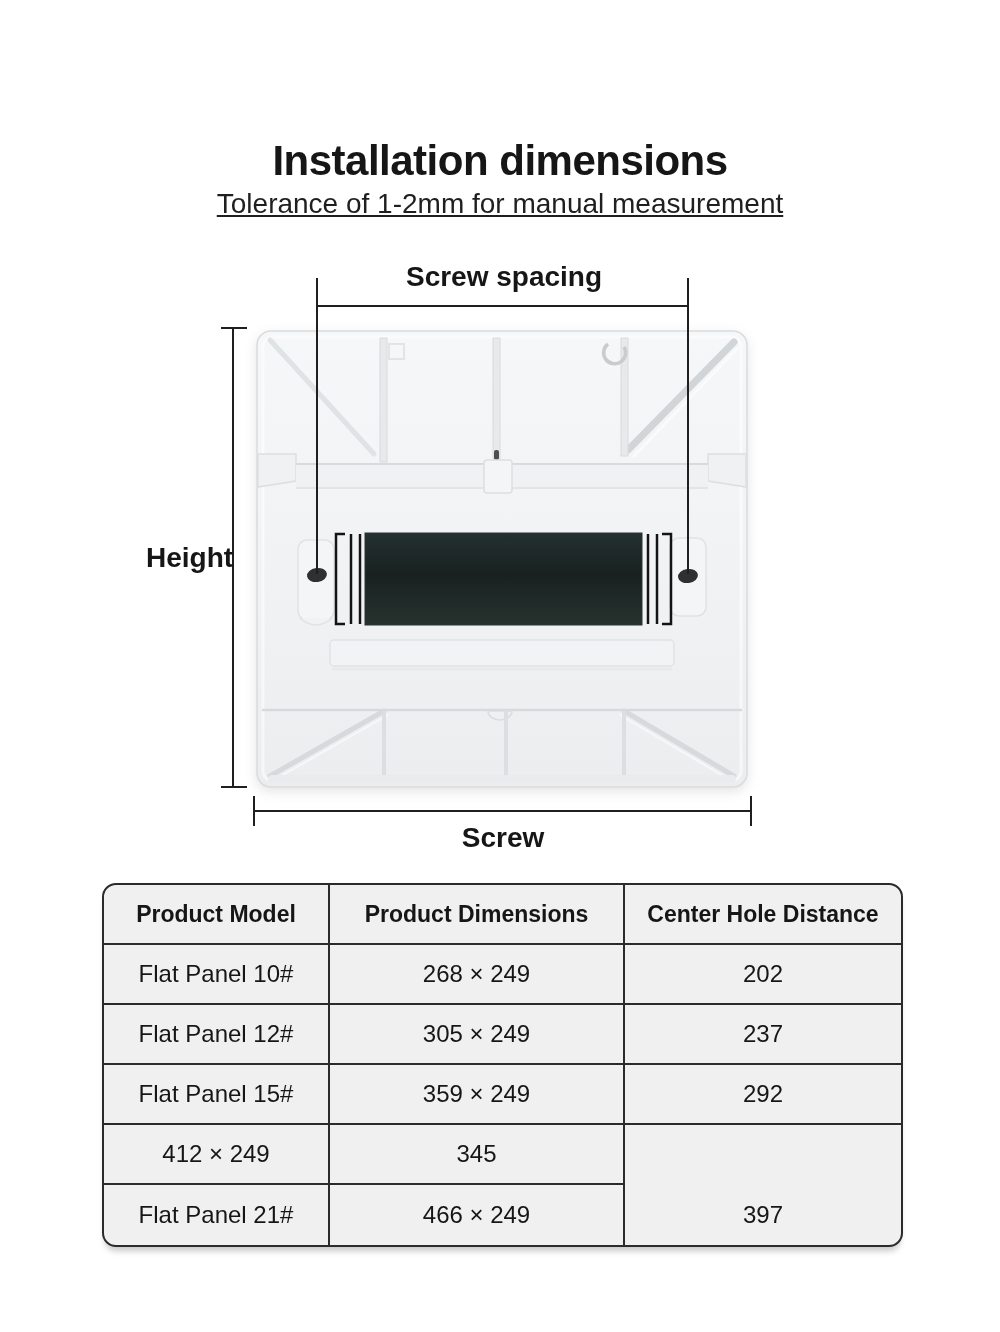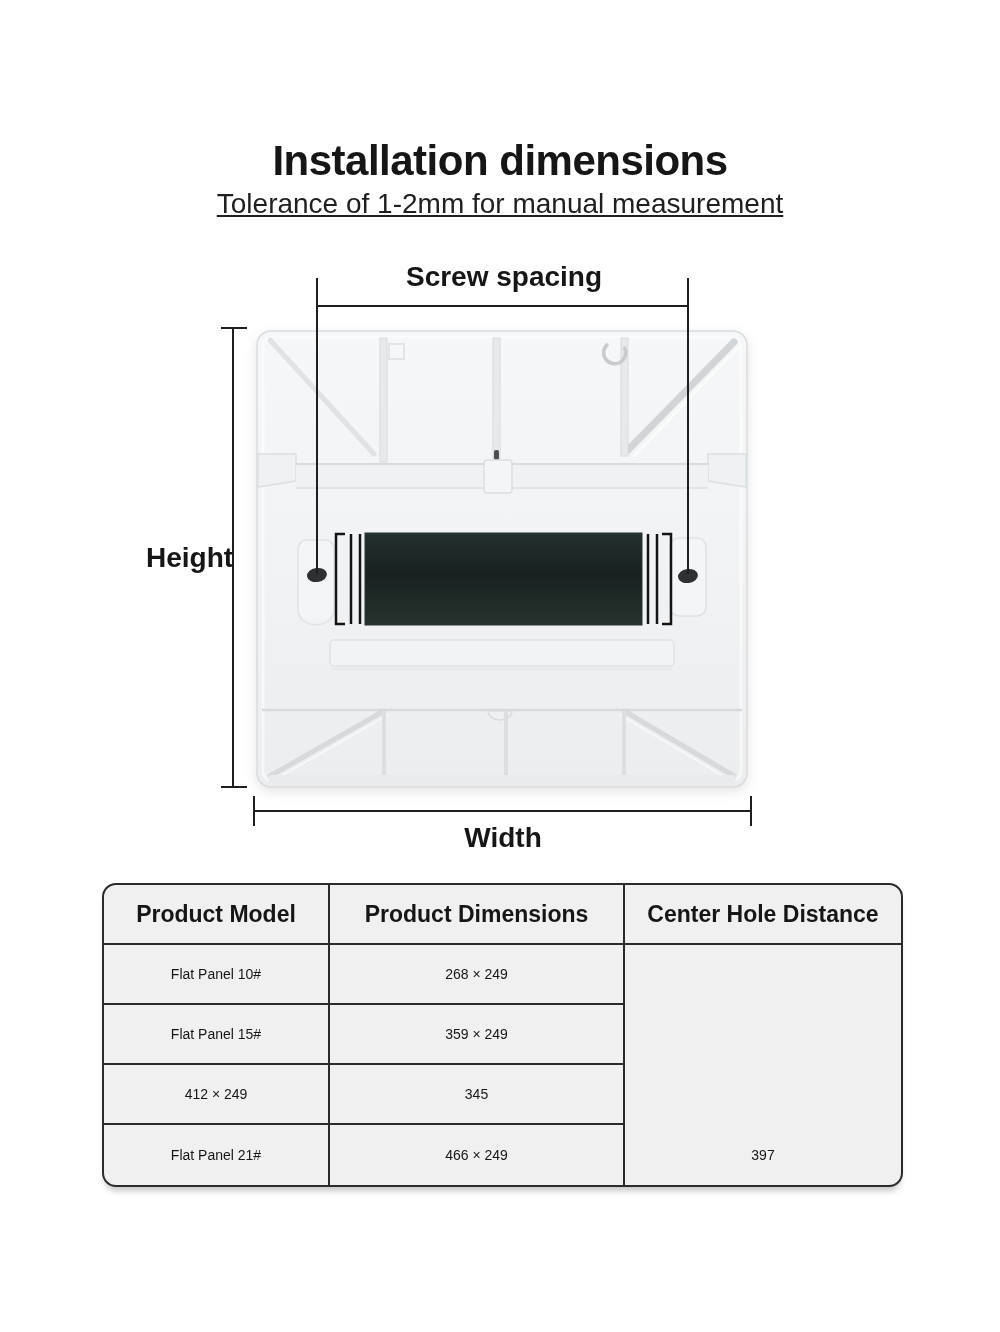--- a/index.html
+++ b/index.html
@@ -48,21 +48,21 @@
     position:absolute; left:102px; top:883px; width:801px;
     background:#f0f0f0;
     border:2px solid #2b2b2b;
     border-radius:14px;
     overflow:hidden;
     box-shadow:0 7px 6px -3px rgba(0,0,0,0.22);
   }
   .tr { display:grid; grid-template-columns:226px 295px 276px; }
   .tr > div {
     height:60px; display:flex; align-items:center; justify-content:center;
-    font-size:14px; color:#161616;
+    font-size:24px; color:#161616;
     border-bottom:2px solid #2b2b2b;
   }
   .tr > div:nth-child(1), .tr > div:nth-child(2) { border-right:2px solid #2b2b2b; }
   .tr.head > div { font-weight:700; font-size:23px; }
   .tr:last-child > div { border-bottom:none; }
 </style>
 </head>
 <body>
 
 <div class="page">
@@ -148,36 +148,43 @@
     <div class="dim ss-v-r"></div>
 
     <div class="dim-label height-label">Height</div>
     <div class="dim h-line"></div>
     <div class="dim h-tick-t"></div>
     <div class="dim h-tick-b"></div>
 
     <div class="dim w-line"></div>
     <div class="dim w-tick-l"></div>
     <div class="dim w-tick-r"></div>
-    <div class="dim-label width-label">Width</div>
+    <div class="dim-label width-label">Screw</div>
   </div>
 
   <div class="spec-table">
     <div class="tr head">
       <div>Product Model</div>
       <div>Product Dimensions</div>
       <div>Center Hole Distance</div>
     </div>
     <div class="tr">
       <div>Flat Panel 10#</div>
       <div>268 × 249</div>
+      <div>202</div>
+    </div>
+    <div class="tr">
+      <div>Flat Panel 12#</div>
+      <div>305 × 249</div>
+      <div>237</div>
     </div>
     <div class="tr">
       <div>Flat Panel 15#</div>
       <div>359 × 249</div>
+      <div>292</div>
     </div>
     <div class="tr">
       <div>412 × 249</div>
       <div>345</div>
     </div>
     <div class="tr">
       <div>Flat Panel 21#</div>
       <div>466 × 249</div>
       <div>397</div>
     </div>

